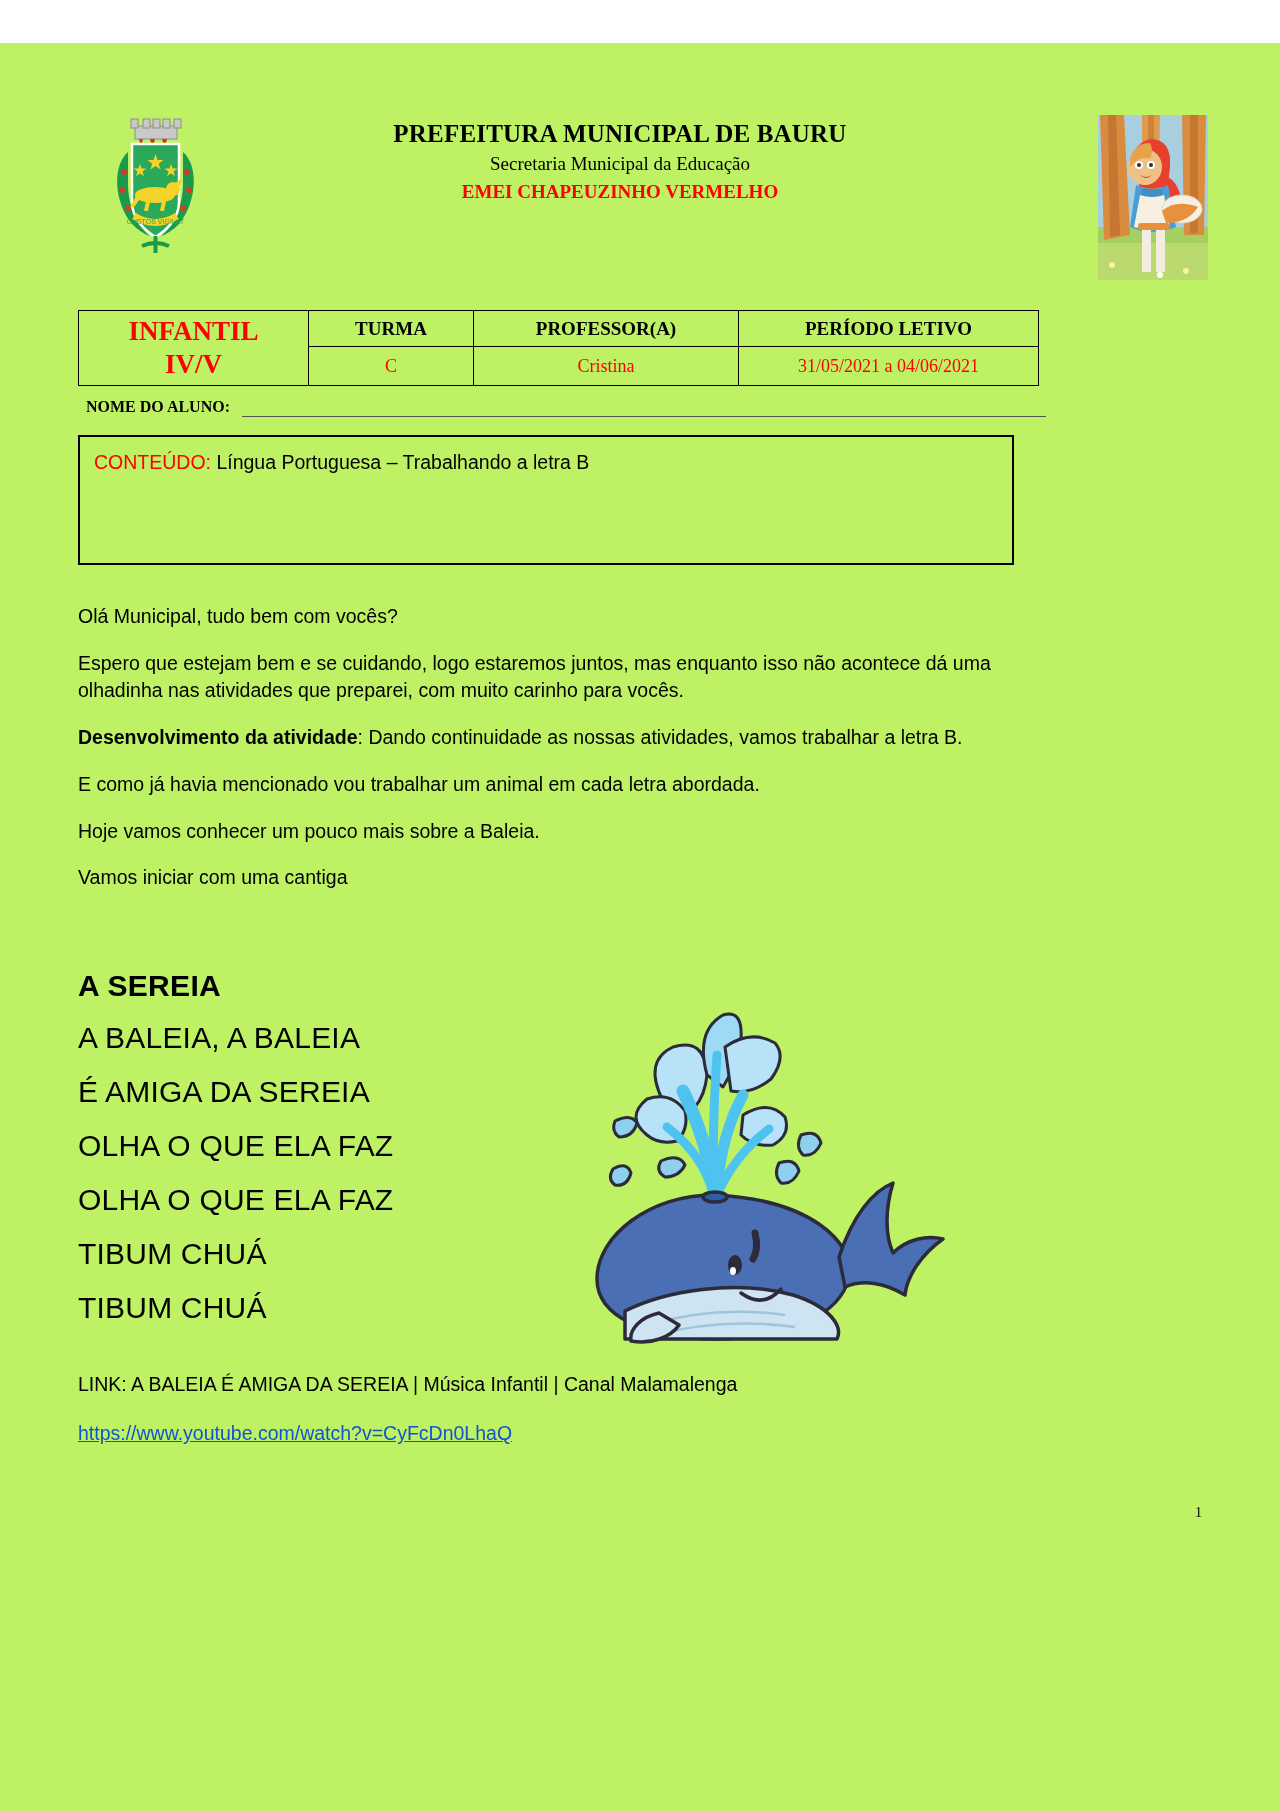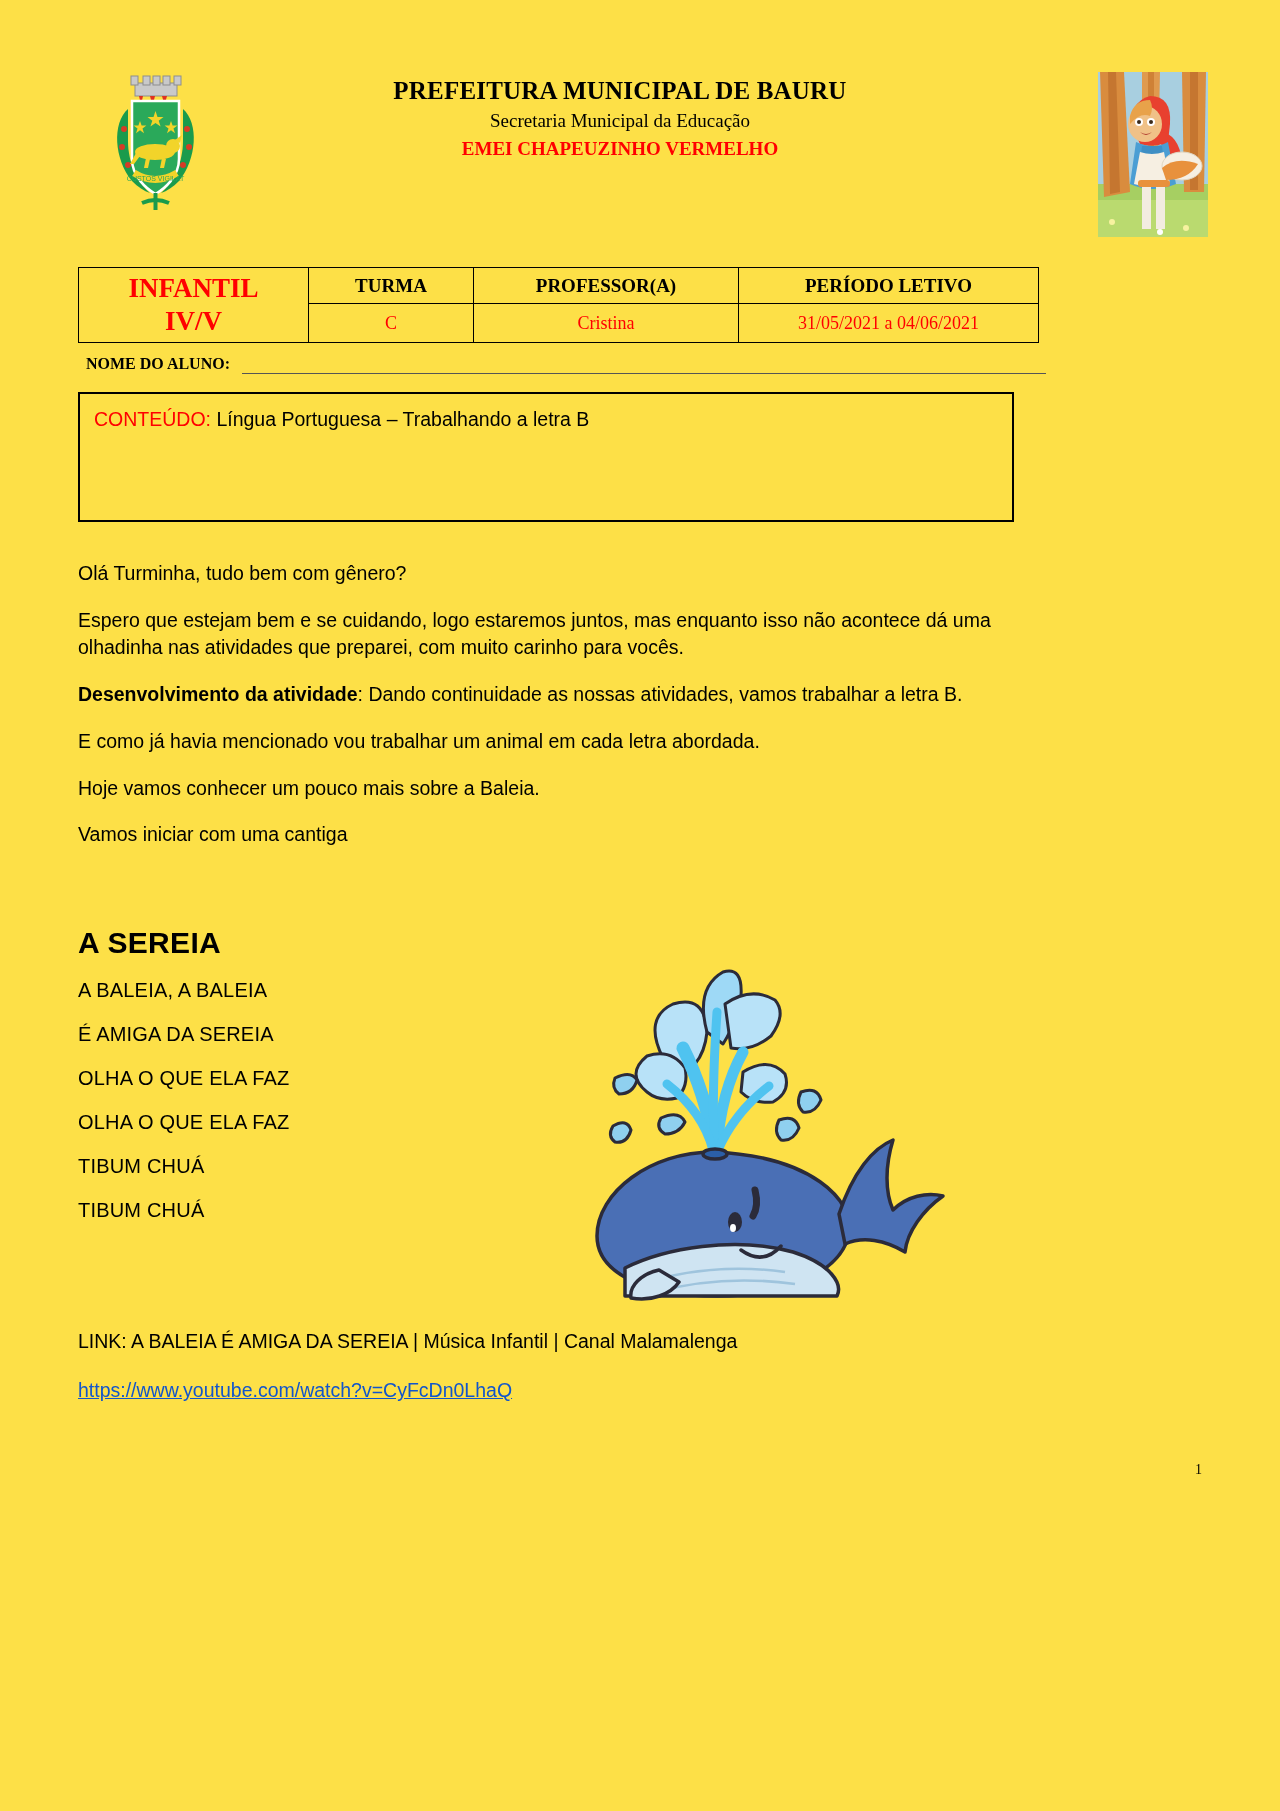--- a/index.html
+++ b/index.html
@@ -11,21 +11,22 @@
     width: 1280px;
     height: 1811px;
     position: relative;
     font-family: "Liberation Sans", sans-serif;
     color: #000000;
     overflow: hidden;
   }
   .page {
     position: absolute;
     inset: 0;
-    background: #fde047;
+    background: #bef264;
+    margin-top: 43px;
   }
 
   
   .header {
     position: absolute;
     left: 0; right: 0;
     top: 55px;
     height: 200px;
   }
   .crest {
@@ -183,21 +184,21 @@
     width: 470px;
   }
   .song-title {
     font-size: 30px;
     font-weight: bold;
     line-height: 1.0;
     margin-bottom: 22px;
     letter-spacing: 0.3px;
   }
   .song-line {
-    font-size: 20px;
+    font-size: 30px;
     line-height: 1.0;
     margin-bottom: 24px;
     letter-spacing: 0.2px;
     white-space: nowrap;
   }
 
   .whale-wrap {
     position: absolute;
     left: 555px;
     top: 952px;
@@ -375,21 +376,21 @@
     <span class="nome-line"></span>
   </div>
 
   <div class="objective-box">
     <div class="obj-line">
       <span class="obj-key">CONTEÚDO:</span><span> Língua Portuguesa – Trabalhando a letra B</span>
     </div>
   </div>
 
   <div class="body-text">
-    <p class="para">Olá Turminha, tudo bem com gênero?</p>
+    <p class="para">Olá Municipal, tudo bem com vocês?</p>
     <p class="para">Espero que estejam bem e se cuidando, logo estaremos juntos, mas enquanto isso não acontece dá uma olhadinha nas atividades que preparei, com muito carinho para vocês.</p>
     <p class="para"><b>Desenvolvimento da atividade</b><span>: Dando continuidade as nossas atividades, vamos trabalhar a letra B.</span></p>
     <p class="para">E como já havia mencionado vou trabalhar um animal em cada letra abordada.</p>
     <p class="para">Hoje vamos conhecer um pouco mais sobre a Baleia.</p>
     <p class="para">Vamos iniciar com uma cantiga</p>
   </div>
 
   <div class="song">
     <div class="song-title">A SEREIA</div>
     <div class="song-line">A BALEIA, A BALEIA</div>

